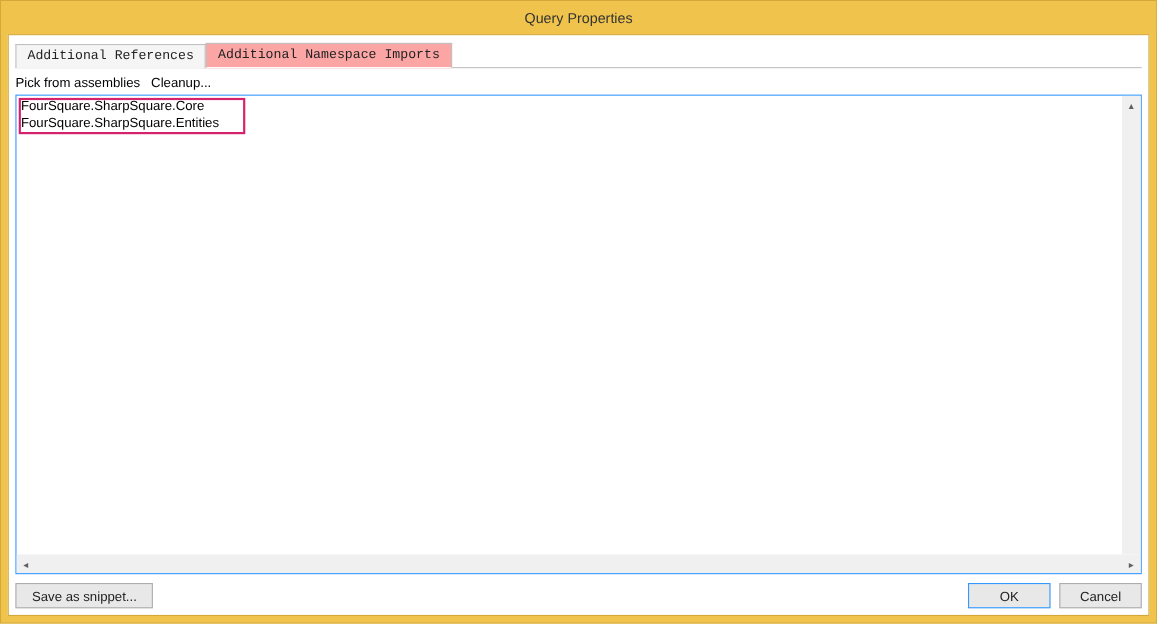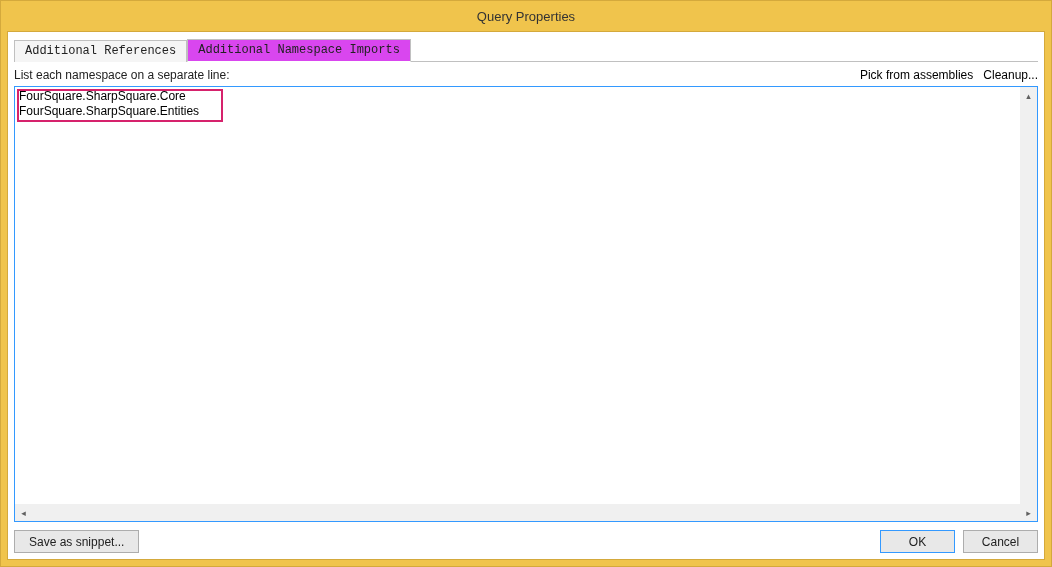--- a/index.html
+++ b/index.html
@@ -57,21 +57,21 @@
       margin-right: 0;
       font-size: 12px;
       color: #222;
       cursor: pointer;
       position: relative;
       top: 1px;
       height: 22px;
       line-height: 15px;
     }
     .tab.active {
-      background: #d946ef;
+      background: #fca5a5;
       border-bottom: 1px solid #ffffff;
       height: 23px;
       text-align: center;
     }
     .label-row {
       display: flex;
       justify-content: space-between;
       align-items: center;
       margin-bottom: 4px;
     }
@@ -188,21 +188,20 @@
 <div class="window">
   <div class="titlebar">
     <span>Query Properties</span>
   </div>
   <div class="content-area">
     <div class="tabs-row">
       <div class="tab">Additional References</div>
       <div class="tab active">Additional Namespace Imports</div>
     </div>
     <div class="label-row">
-      <span class="label-text">List each namespace on a separate line:</span>
       <div class="link-group">
         <span class="link">Pick from assemblies</span>
         <span class="link">Cleanup...</span>
       </div>
     </div>
     <div class="textarea-container">
       <div class="textarea-inner">
         <div class="highlight-box"></div>
         <div class="text-lines">FourSquare.SharpSquare.Core
 FourSquare.SharpSquare.Entities</div>

